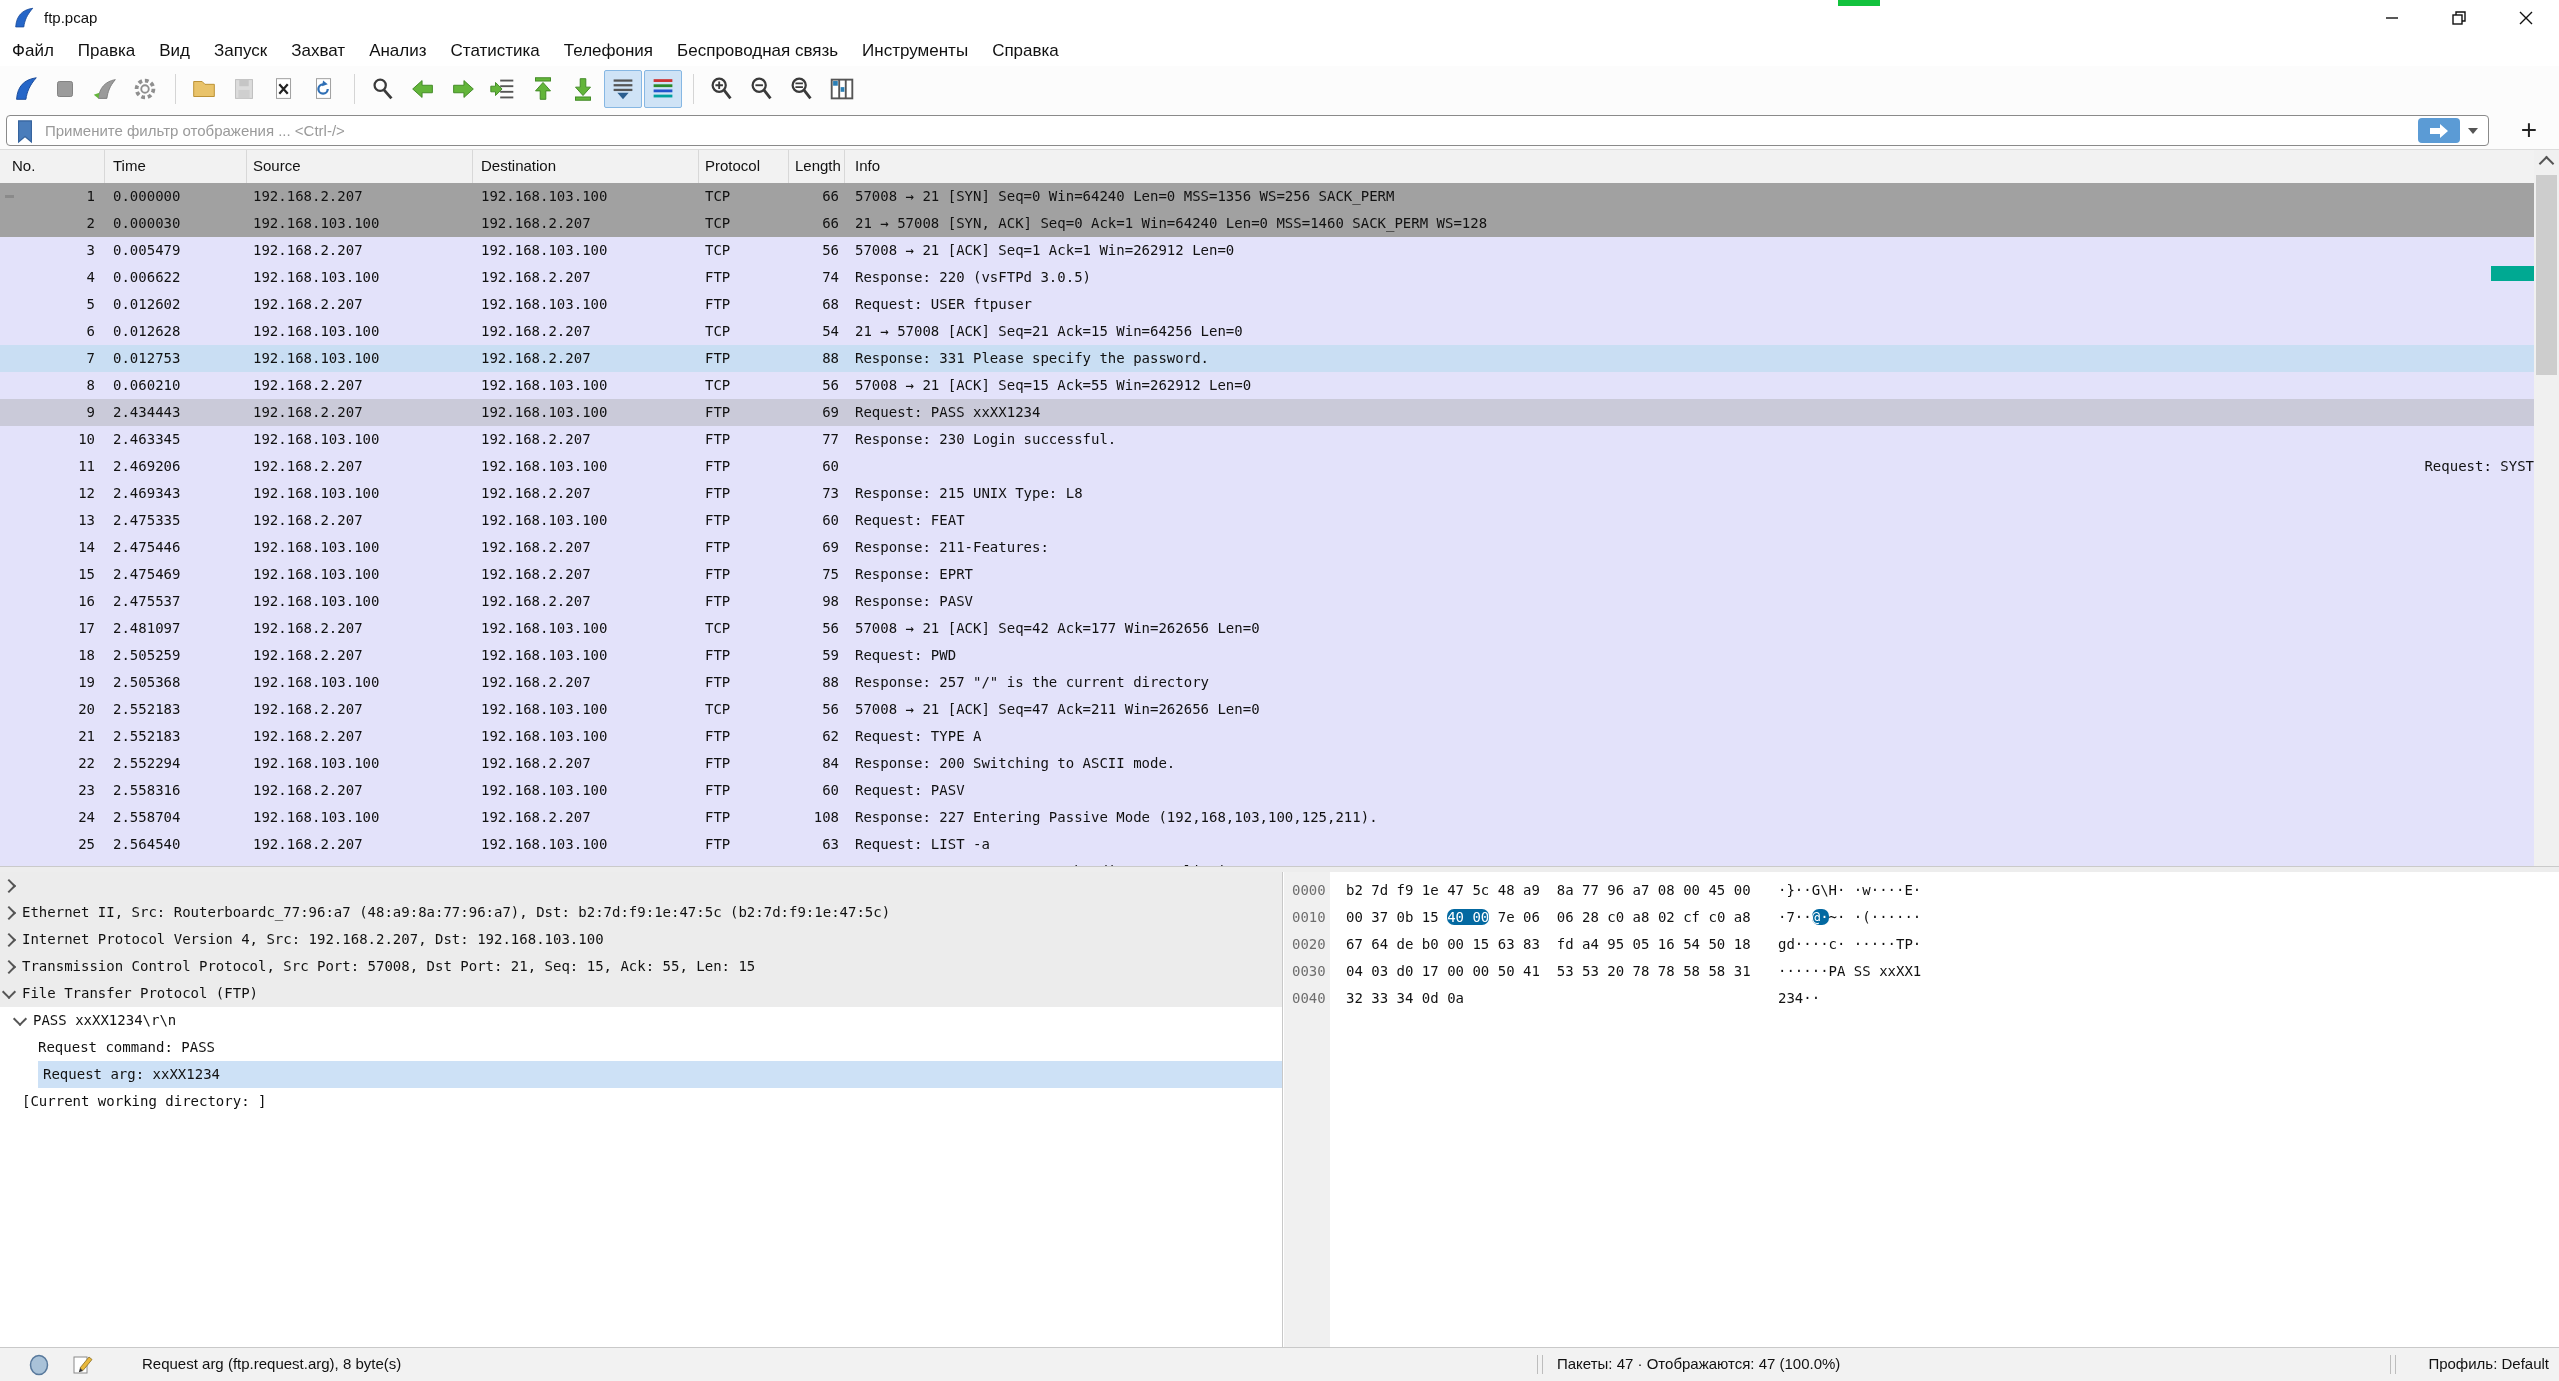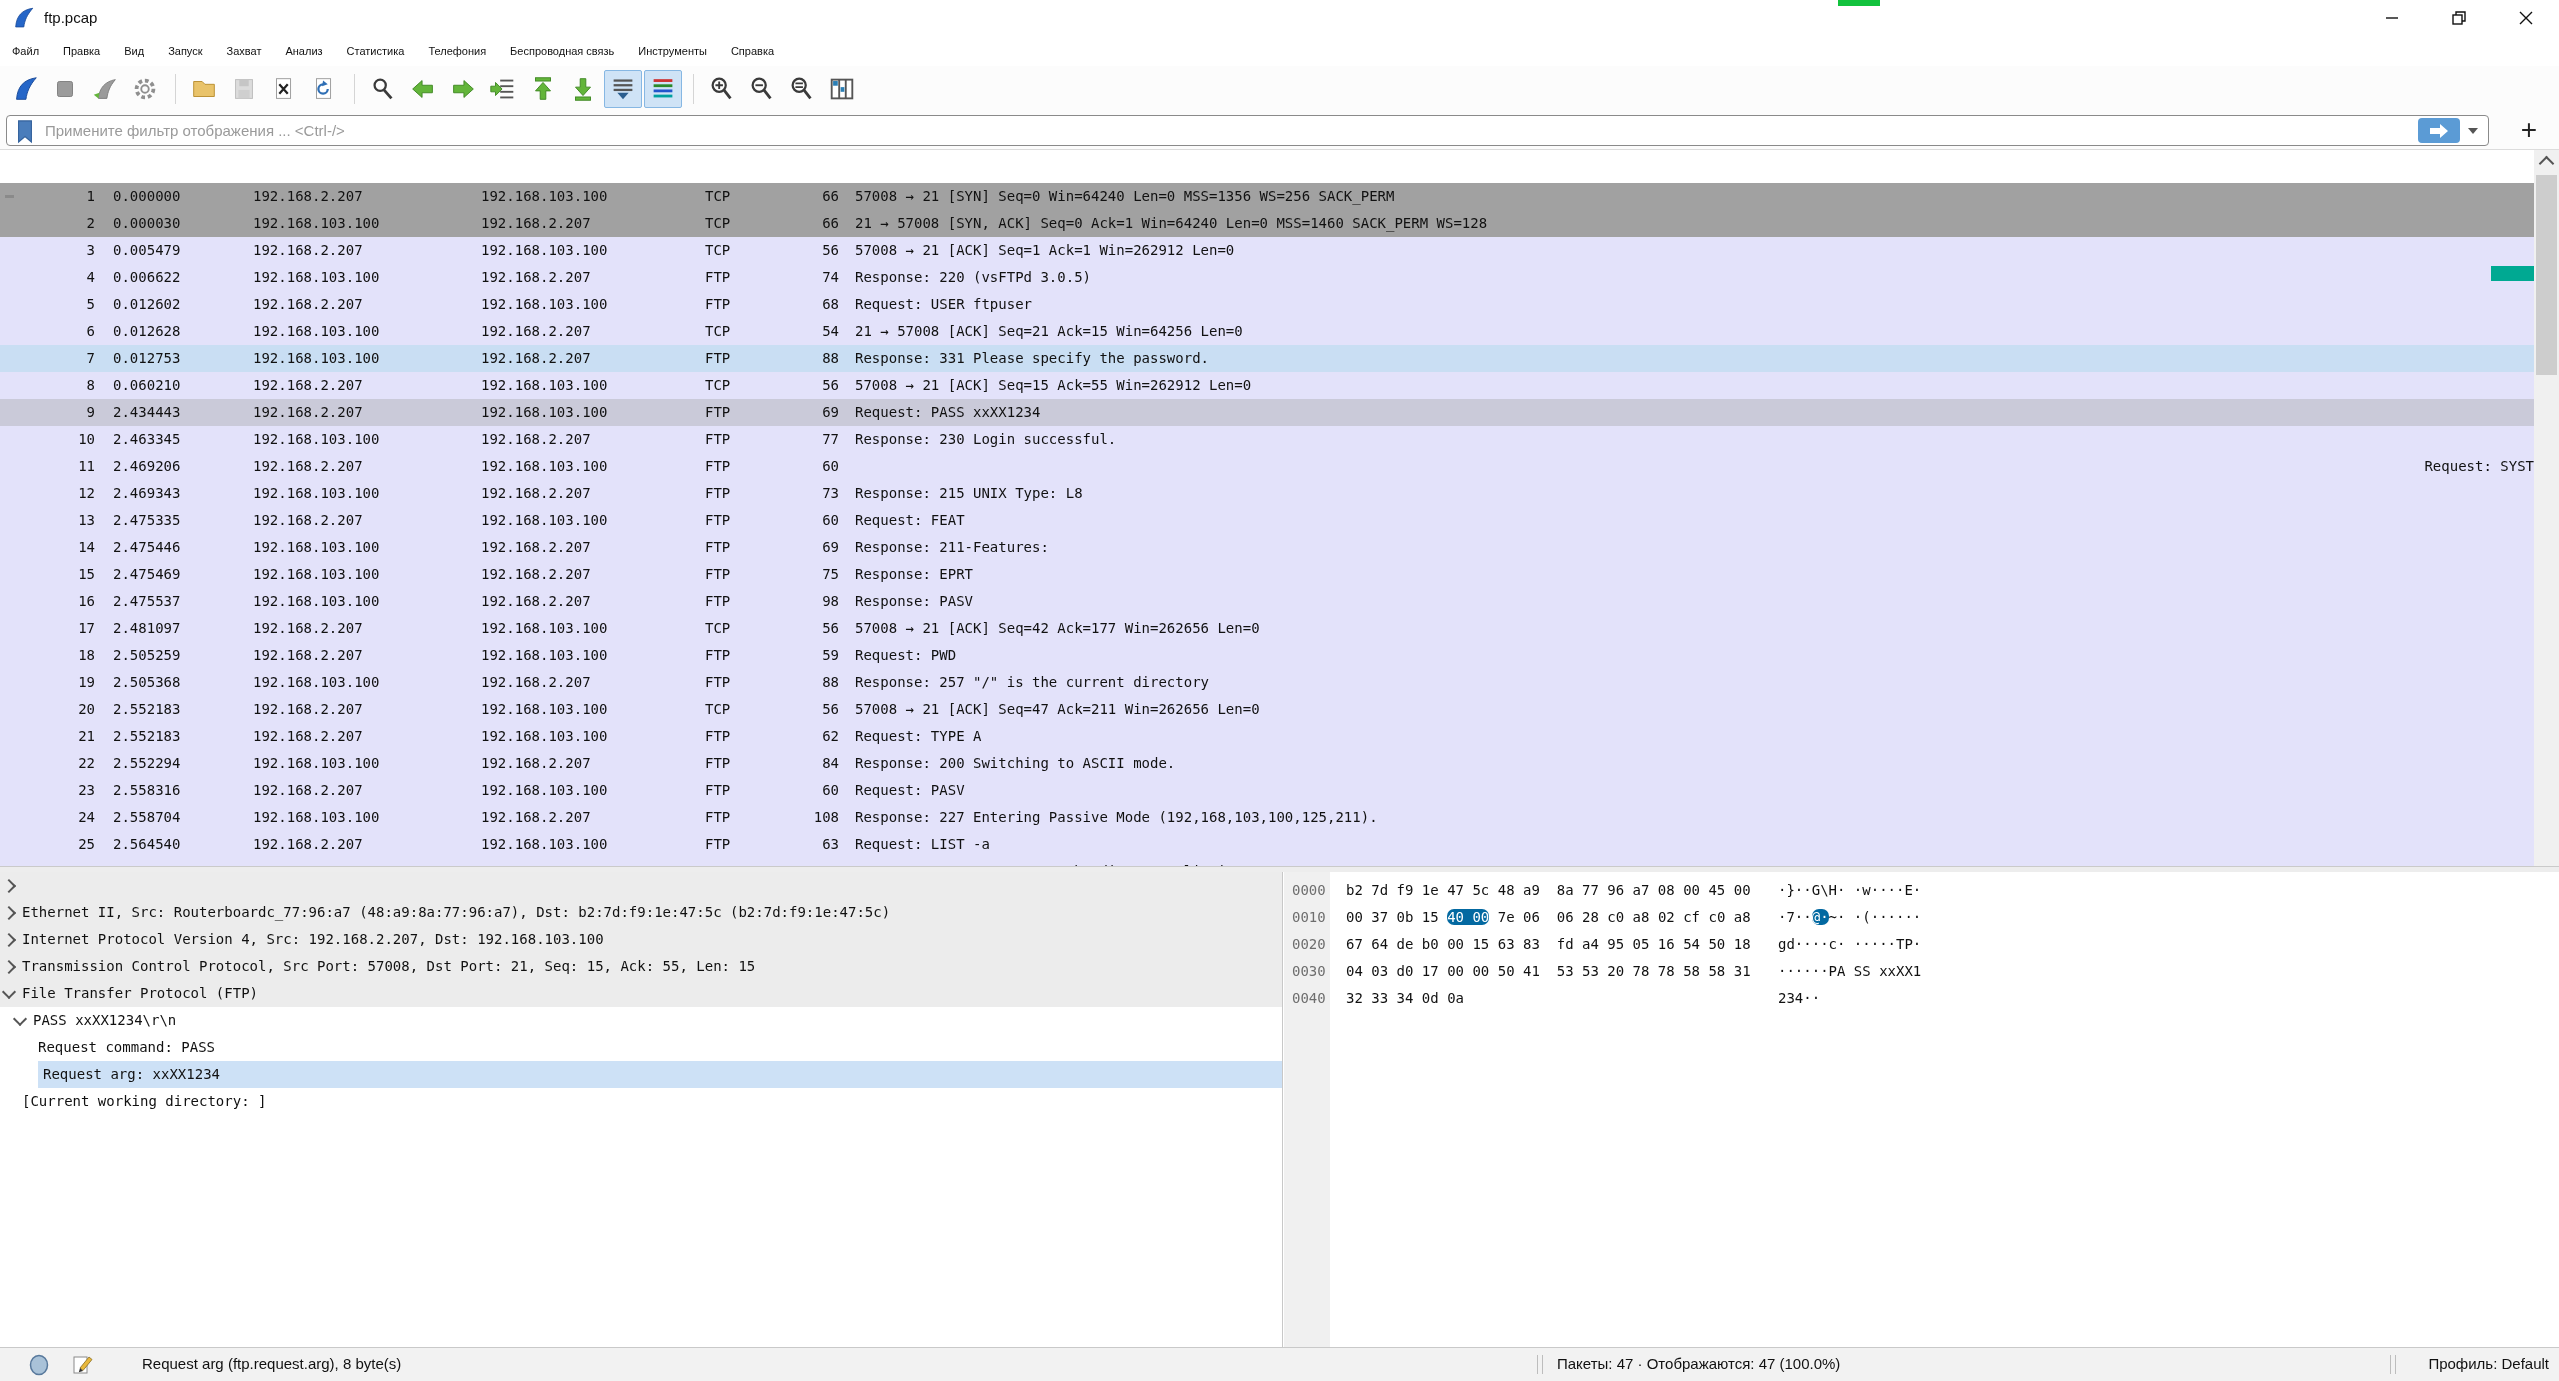--- a/index.html
+++ b/index.html
@@ -6,21 +6,21 @@
   .window{position:relative;width:2559px;height:1381px;background:#fff;overflow:hidden;
           font-family:"Liberation Sans",sans-serif;color:#111;}
   
   .titlebar{position:absolute;left:0;top:0;right:0;height:36px;background:#fff;}
   .app-icon{position:absolute;left:10px;top:5px;}
   .title-text{position:absolute;left:44px;top:0;line-height:36px;font-size:15px;}
   .rec-notch{position:absolute;left:1838px;top:0;width:42px;height:6px;background:#12c23d;}
   .winbtns{position:absolute;right:0;top:0;height:36px;display:flex;}
   .winbtn{width:67px;height:36px;display:flex;align-items:center;justify-content:center;}
   
-  .menubar{position:absolute;left:0;top:36px;right:0;height:30px;background:#fff;display:flex;font-size:11px;}
+  .menubar{position:absolute;left:0;top:36px;right:0;height:30px;background:#fff;display:flex;font-size:17px;}
   .menu-item{padding:0 12px;line-height:30px;}
   
   .toolbar{position:absolute;left:0;top:66px;right:0;height:46px;background:#fcfcfc;display:flex;align-items:center;padding-left:6px;box-sizing:border-box;}
   .tbtn{width:36px;height:36px;display:flex;align-items:center;justify-content:center;margin-right:2px;border:1px solid transparent;}
   .tbtn.active{background:#cfe3f6;border:1px solid #86b7e3;border-radius:2px;}
   .tsep{width:1px;height:30px;background:#d5d5d5;margin:0 9px;}
   
   .filterbar{position:absolute;left:0;top:112px;right:0;height:38px;background:#fcfcfc;border-bottom:1px solid #dcdcdc;box-sizing:border-box;}
   .filter-box{position:absolute;left:6px;top:3px;right:70px;height:31px;border:1px solid #8a8a8a;border-radius:4px;background:#fff;display:flex;align-items:center;box-sizing:border-box;}
   .bookmark{width:36px;display:flex;align-items:center;justify-content:center;}
@@ -271,20 +271,29 @@
       <span class="apply-btn">
         <svg width="24" height="16" viewBox="0 0 24 16">
             <path d="M3 5 h10 v-4 l8 7 -8 7 v-4 h-10 Z" fill="#fff"></path>
           </svg>
       </span>
       <span class="caret"></span>
     </div>
     <span class="plus-btn">+</span>
   </div>
 
+  <div class="plist-header" id="plheader">
+      <div class="hcell" style="padding-left: 12px; width: 105px;">No.</div>
+      <div class="hcell" style="padding-left: 8px; width: 142px;">Time</div>
+      <div class="hcell" style="padding-left: 6px; width: 226px;">Source</div>
+      <div class="hcell" style="padding-left: 8px; width: 226px;">Destination</div>
+      <div class="hcell" style="padding-left: 6px; width: 90px;">Protocol</div>
+      <div class="hcell" style="padding-left: 6px; width: 56px;">Length</div>
+      <div class="hcell" style="padding-left: 10px; flex: 1 1 0%; border-right: none;">Info</div>
+    </div>
 
   <div class="plist" id="plist">
     <span class="related-dash"></span>
   <div class="prow rc-g">
         <div class="pcell" style="width: 105px; text-align: right; padding-right: 10px; box-sizing: border-box;">1</div>
         <div class="pcell" style="width: 142px; padding-left: 8px; box-sizing: border-box;">0.000000</div>
         <div class="pcell" style="width: 226px; padding-left: 6px; box-sizing: border-box;">192.168.2.207</div>
         <div class="pcell" style="width: 226px; padding-left: 8px; box-sizing: border-box;">192.168.103.100</div>
         <div class="pcell" style="width: 90px; padding-left: 6px; box-sizing: border-box;">TCP</div>
         <div class="pcell" style="width: 56px; text-align: right; padding-right: 6px; box-sizing: border-box;">66</div>

